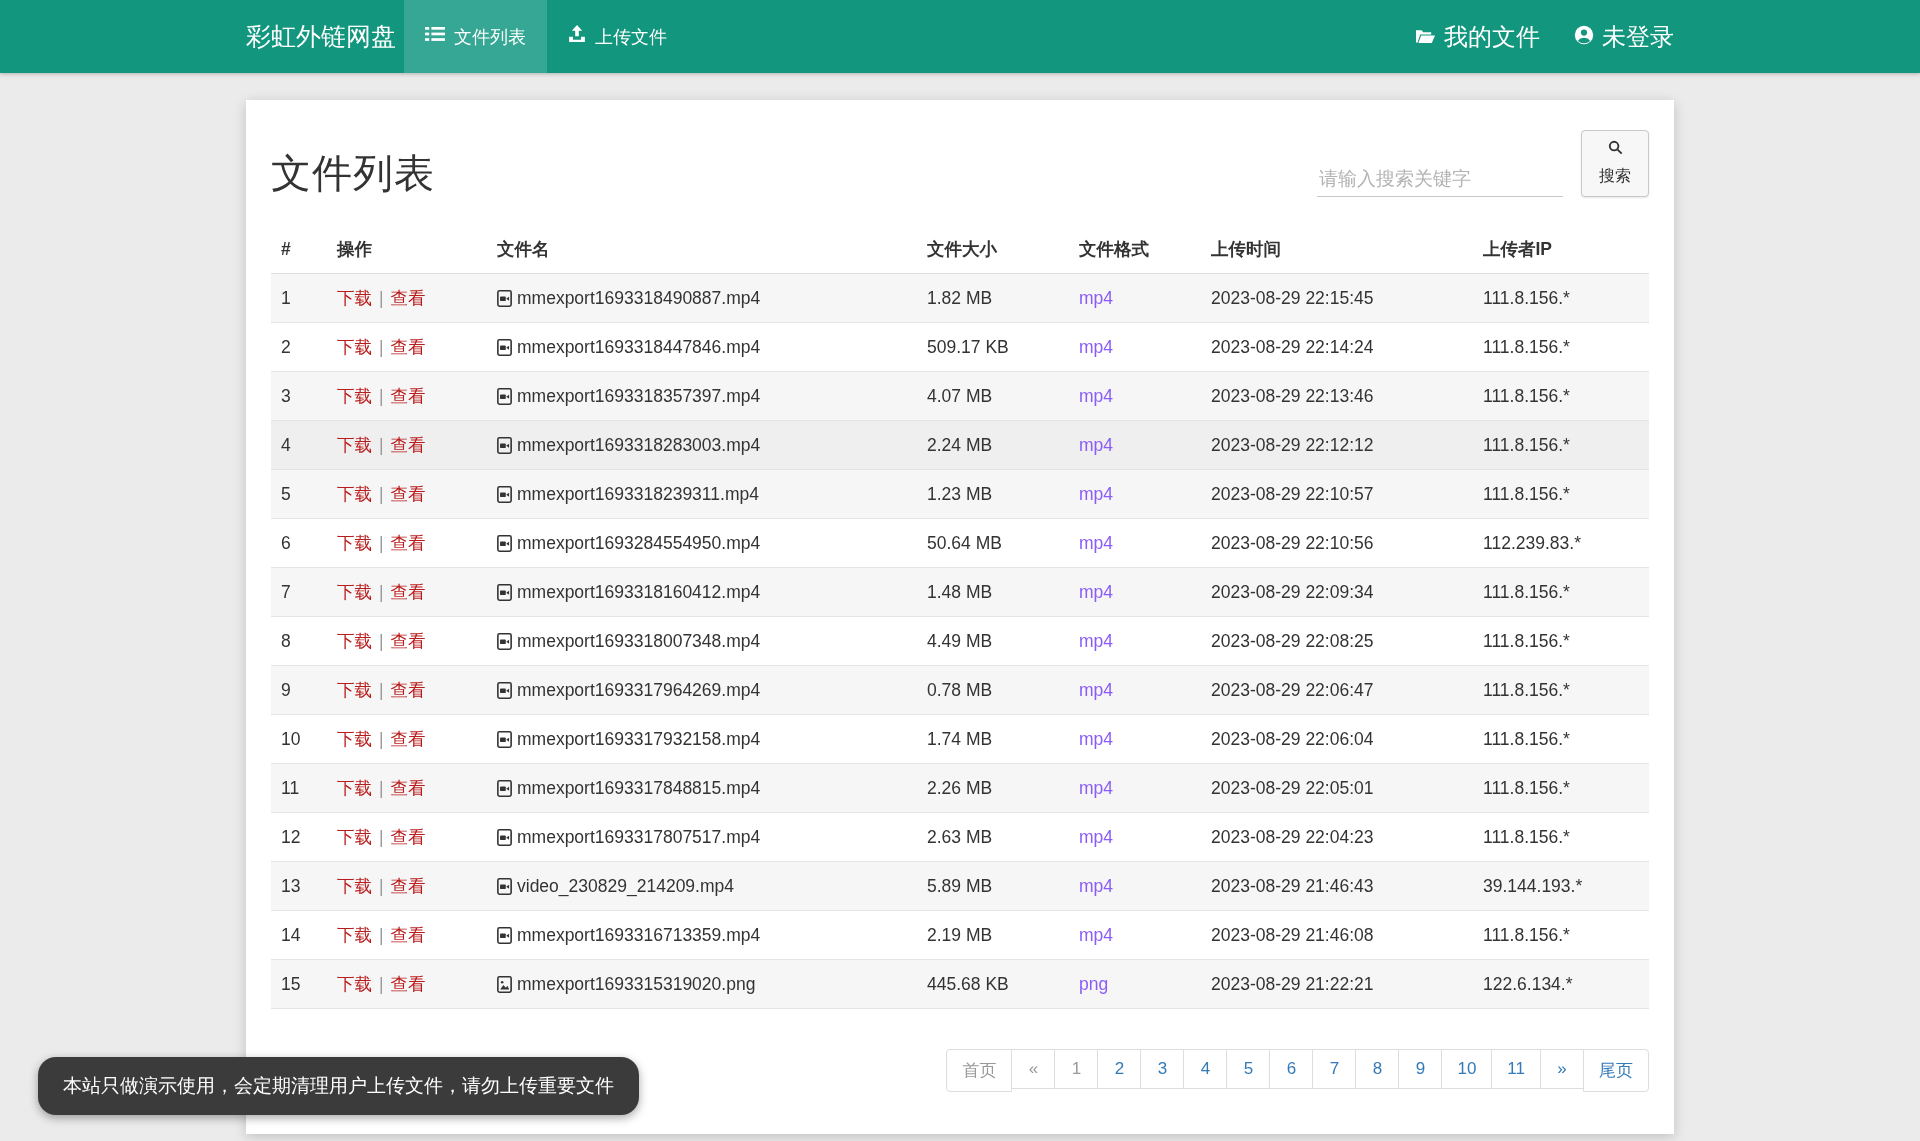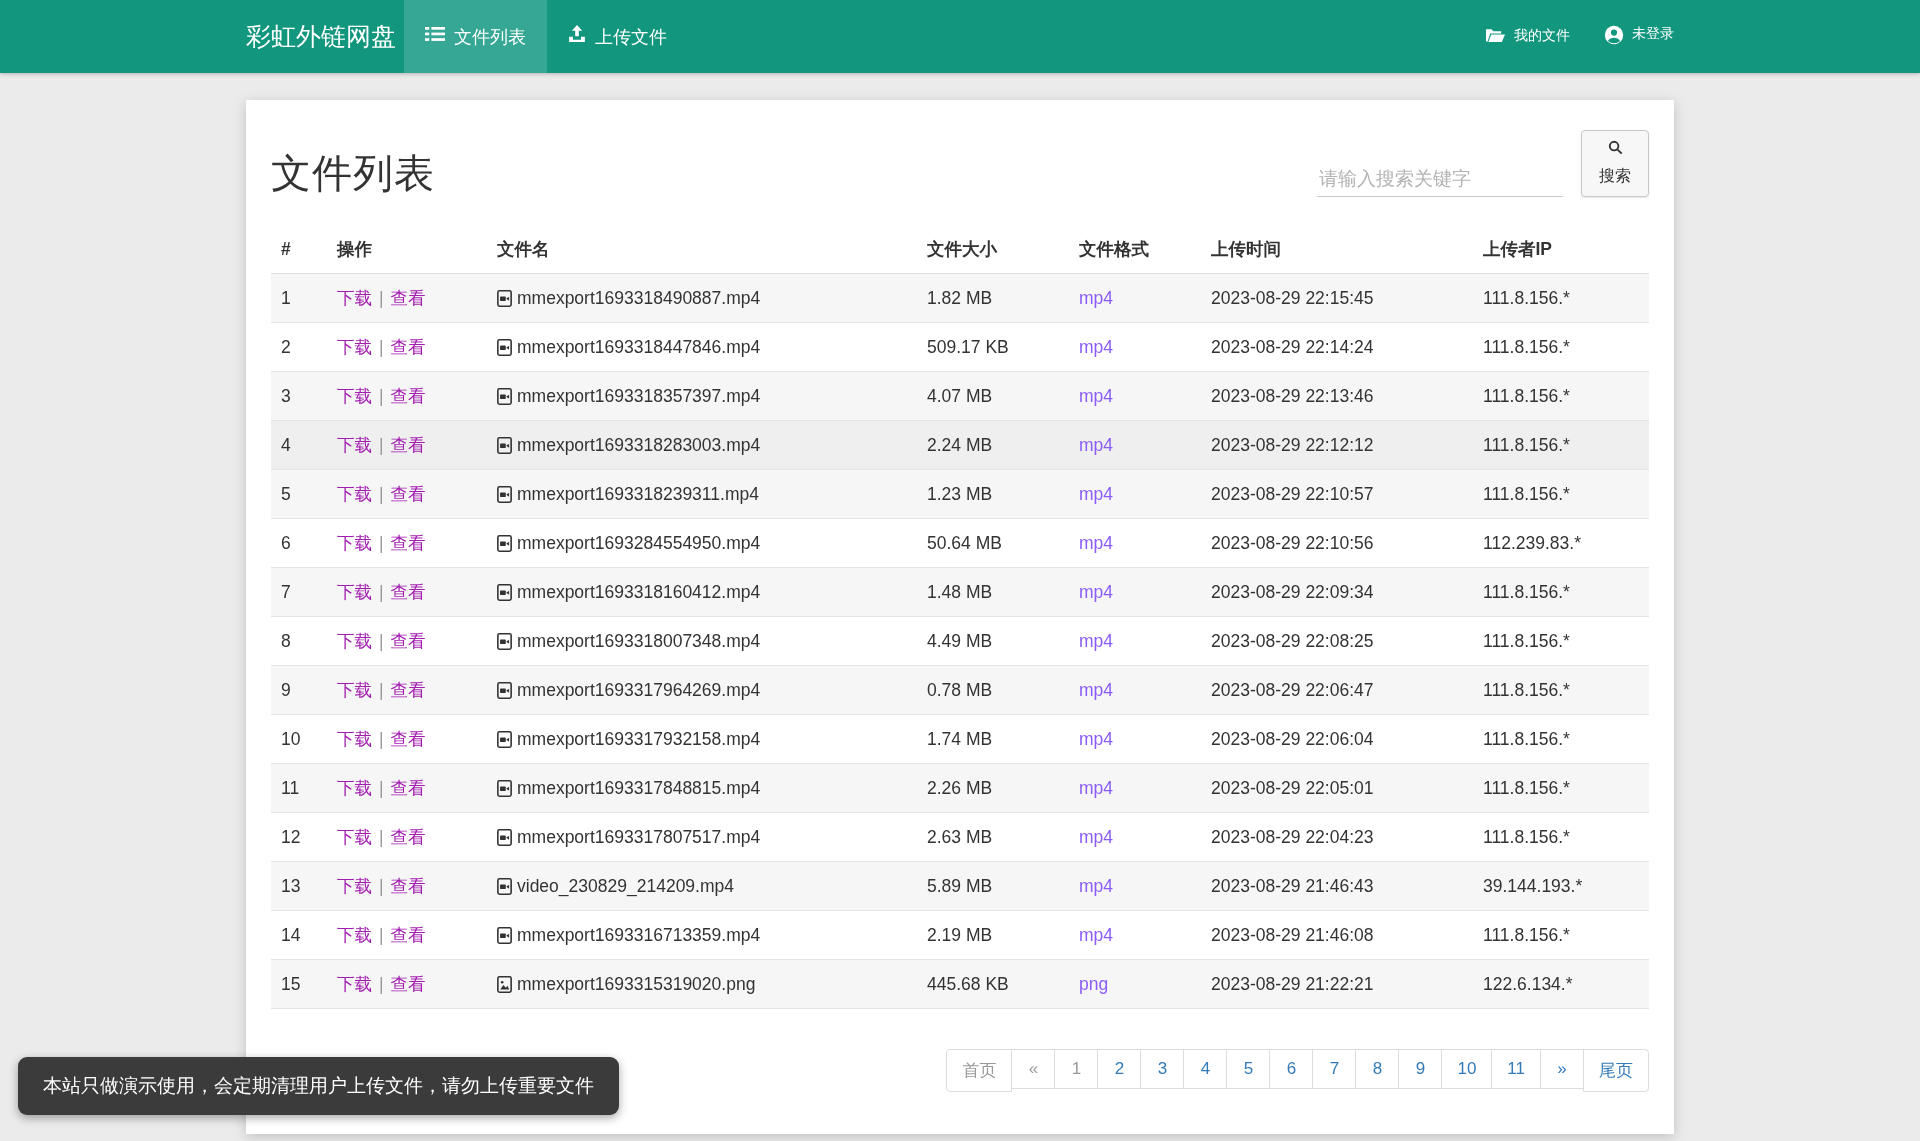--- a/index.html
+++ b/index.html
@@ -28,22 +28,22 @@
   .nav-tabs { display: flex; align-items: stretch; }
   .nav-tab {
     display: flex; align-items: center; gap: 9px;
     padding: 0 21px; color: #fff; font-size: 18px;
     text-decoration: none; white-space: nowrap; cursor: pointer;
   }
   .nav-tab.active { background: #36a794; }
   .header-spacer { flex: 1; }
   .header-right { display: flex; align-items: center; gap: 34px; }
   .header-link {
-    display: flex; gap: 8px;
-    color: #fff; font-size: 14px; text-decoration: none; cursor: pointer; white-space: nowrap;
+    display: flex; align-items: center; gap: 8px;
+    color: #fff; font-size: 24px; text-decoration: none; cursor: pointer; white-space: nowrap;
   }
 
   
   .card {
     background: #fff;
     margin-top: 27px;
     padding: 30px 25px 42px 25px;
     box-shadow: 0 3px 12px rgba(0,0,0,.18);
     min-height: 980px;
   }
@@ -72,21 +72,21 @@
     padding: 12px 10px; border-bottom: 1px solid #dedede;
   }
   .file-table td {
     padding: 12px 10px; border-top: 1px solid #e4e4e4; color: #333;
     white-space: nowrap;
   }
   .file-table tbody tr:first-child td { border-top: none; }
   .file-table tbody tr:last-child td { border-bottom: 1px solid #e4e4e4; }
   .file-table tbody tr:nth-child(odd) { background: #f6f6f6; }
   .file-table tbody tr.hovered { background: #efefef; }
-  a.action-link { color: #a21caf; text-decoration: none; cursor: pointer; }
+  a.action-link { color: #b91c1c; text-decoration: none; cursor: pointer; }
   .action-sep { color: #9a9a9a; padding: 0 7px; }
   a.format-link { color: #8b5cf6; text-decoration: none; cursor: pointer; }
   .file-cell { display: flex; align-items: center; gap: 5px; }
   .file-icon { display: inline-flex; flex: none; }
 
   
   .table-footer { display: flex; justify-content: space-between; align-items: flex-end; margin-top: 40px; }
   .summary { font-size: 17.5px; color: #333; white-space: pre; }
   ul.pagination { display: flex; list-style: none; }
   .pagination a {
@@ -101,23 +101,23 @@
 
   
   .site-footer {
     text-align: center; color: #757575; font-size: 19px;
     padding: 13px 0 20px 0;
   }
   .site-footer a { color: #2fa192; text-decoration: none; cursor: pointer; }
 
   
   .toast {
-    position: fixed; left: 18px; bottom: 26px;
+    position: fixed; left: 38px; bottom: 26px;
     background: #3b3b3b; color: #fff; font-size: 19px;
-    padding: 16px 25px; border-radius: 9px;
+    padding: 16px 25px; border-radius: 18px;
     box-shadow: 0 3px 10px rgba(0,0,0,.35);
     z-index: 50; white-space: nowrap;
   }
 </style>
 </head>
 <body>
 
 <header class="app-header">
   <div class="container header-inner">
     <a class="brand">彩虹外链网盘</a>

